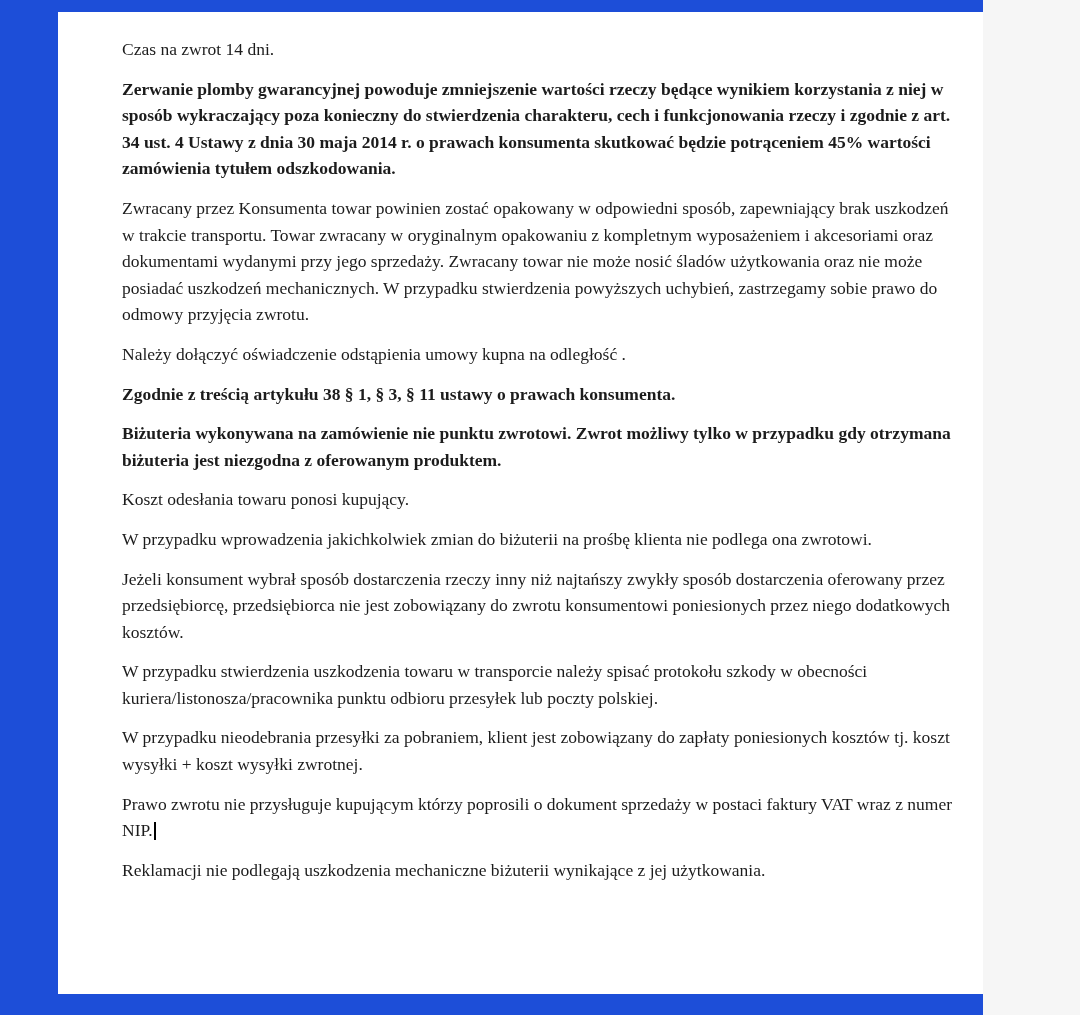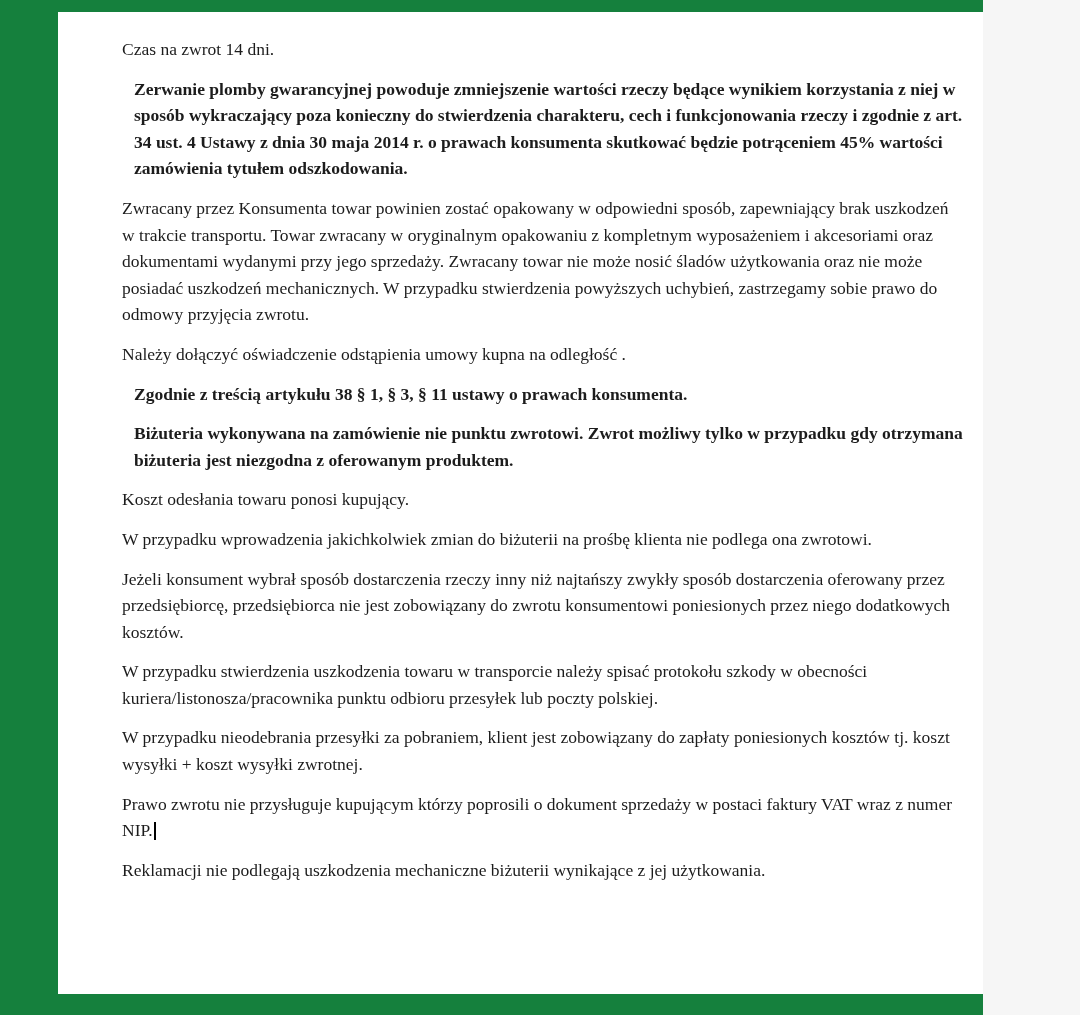--- a/index.html
+++ b/index.html
@@ -5,21 +5,21 @@
   html, body {
     margin: 0;
     padding: 0;
     background: #f6f6f6;
     font-family: "Liberation Serif", serif;
   }
   .viewport {
     position: relative;
     width: 983px;
     height: 1015px;
-    background: #15803d;
+    background: #1d4ed8;
     overflow: hidden;
   }
   .page {
     position: absolute;
     left: 58px;
     top: 12px;
     width: 964px;
     height: 982px;
     background: #ffffff;
   }
@@ -31,21 +31,20 @@
     color: #1c1c1c;
     font-size: 17.5px;
     line-height: 1.52;
   }
   .para {
     margin: 0 0 13px 0;
     font-weight: normal;
   }
   .para.bold {
     font-weight: bold;
-    margin-left: 12px;
   }
   .corner-mark {
     position: absolute;
     left: 963px;
     top: 22px;
     width: 13px;
     height: 13px;
     border-left: 2px solid #c7c7c7;
     border-bottom: 2px solid #c7c7c7;
   }

